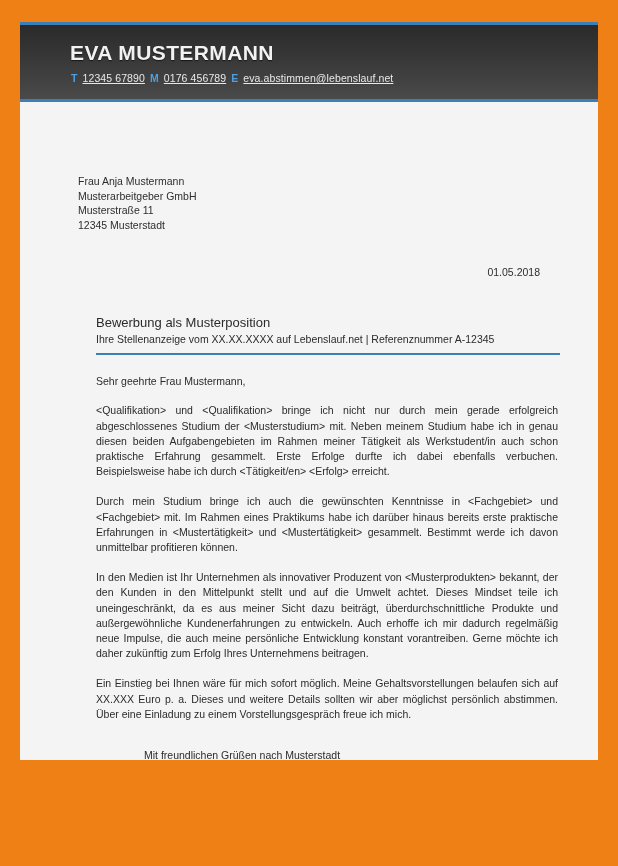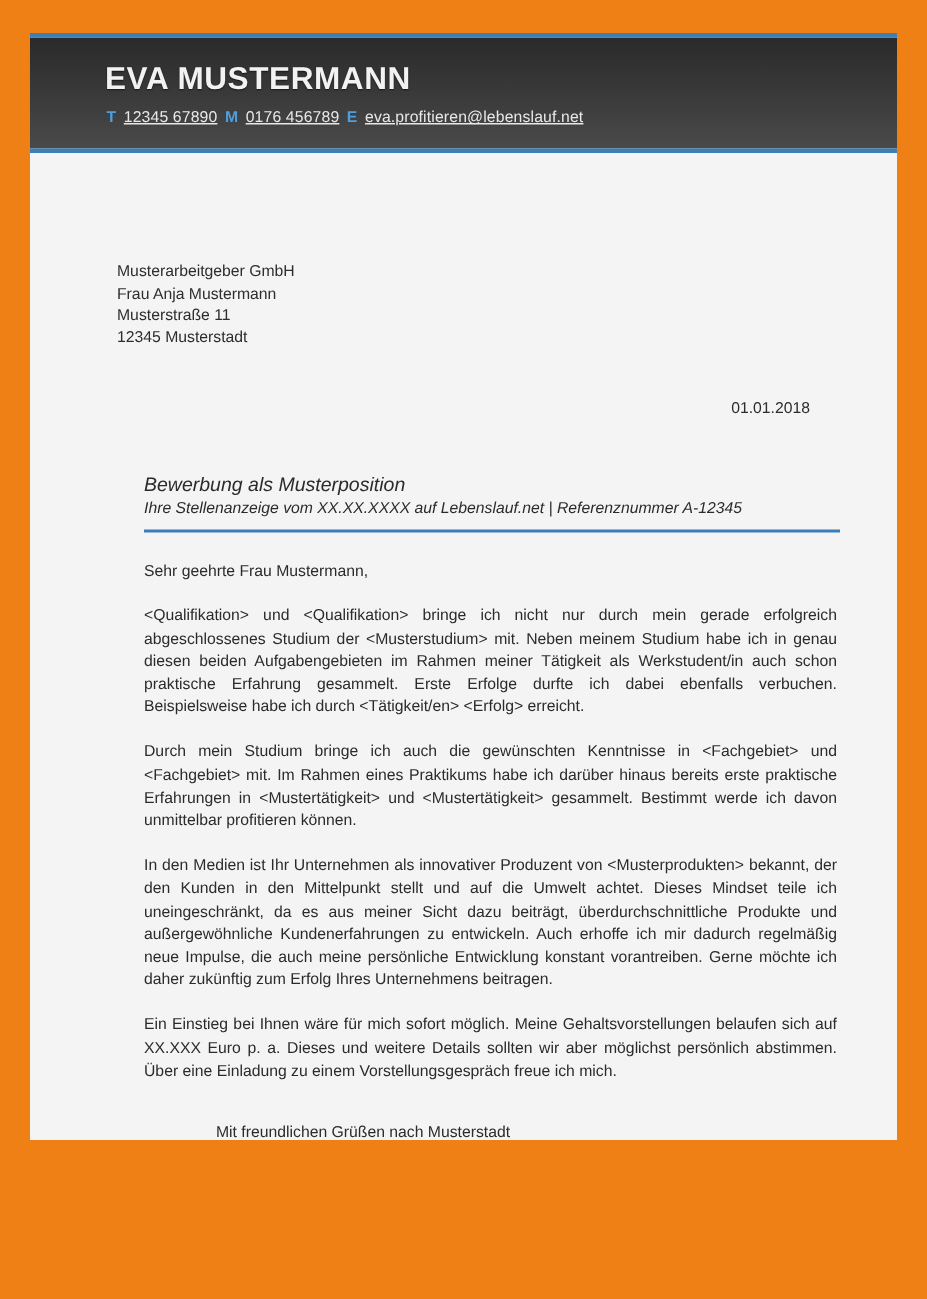--- a/index.html
+++ b/index.html
@@ -96,21 +96,20 @@
     text-align: right;
     font-size: 10.5px;
     color: #2d2d2d;
     padding-right: 20px;
   }
 
   .subject-block {
     margin-top: 36px;
     padding-left: 18px;
     padding-right: 0;
-    font-style: italic;
   }
   .subject-title {
     font-size: 13px;
     color: #2b2b2b;
     line-height: 17px;
   }
   .subject-sub {
     font-size: 10.5px;
     color: #2b2b2b;
     line-height: 15px;
@@ -206,35 +205,35 @@
 </style>
 </head>
 <body>
 
 <div class="frame">
   <div class="frame-inner">
 
     <div class="header">
       <div class="header-name">EVA MUSTERMANN</div>
       <div class="header-contact">
-        <span class="lbl">T</span><span class="sep"></span><span class="val">12345 67890</span><span class="sep"></span><span class="lbl">M</span><span class="sep"></span><span class="val">0176 456789</span><span class="sep"></span><span class="lbl">E</span><span class="sep"></span><span class="val">eva.profitieren@lebenslauf.net</span>
+        <span class="lbl">T</span><span class="sep"></span><span class="val">12345 67890</span><span class="sep"></span><span class="lbl">M</span><span class="sep"></span><span class="val">0176 456789</span><span class="sep"></span><span class="lbl">E</span><span class="sep"></span><span class="val">eva.abstimmen@lebenslauf.net</span>
       </div>
     </div>
 
     <div class="page">
       <div class="content">
 
         <div class="recipient">
+          <div>Frau Anja Mustermann</div>
           <div>Musterarbeitgeber GmbH</div>
-          <div>Frau Anja Mustermann</div>
           <div>Musterstraße 11</div>
           <div>12345 Musterstadt</div>
         </div>
 
-        <div class="date">01.01.2018</div>
+        <div class="date">01.05.2018</div>
 
         <div class="subject-block">
           <div class="subject-title">Bewerbung als Musterposition</div>
           <div class="subject-sub">Ihre Stellenanzeige vom XX.XX.XXXX auf Lebenslauf.net | Referenznummer A-12345</div>
           <div class="subject-rule"></div>
         </div>
 
         <div class="letter">
           <div class="salutation">Sehr geehrte Frau Mustermann,</div>
           <div class="para">&lt;Qualifikation&gt; und &lt;Qualifikation&gt; bringe ich nicht nur durch mein gerade erfolgreich abgeschlossenes Studium der &lt;Musterstudium&gt; mit. Neben meinem Studium habe ich in genau diesen beiden Aufgabengebieten im Rahmen meiner Tätigkeit als Werkstudent/in auch schon praktische Erfahrung gesammelt. Erste Erfolge durfte ich dabei ebenfalls verbuchen. Beispielsweise habe ich durch &lt;Tätigkeit/en&gt; &lt;Erfolg&gt; erreicht.</div>

